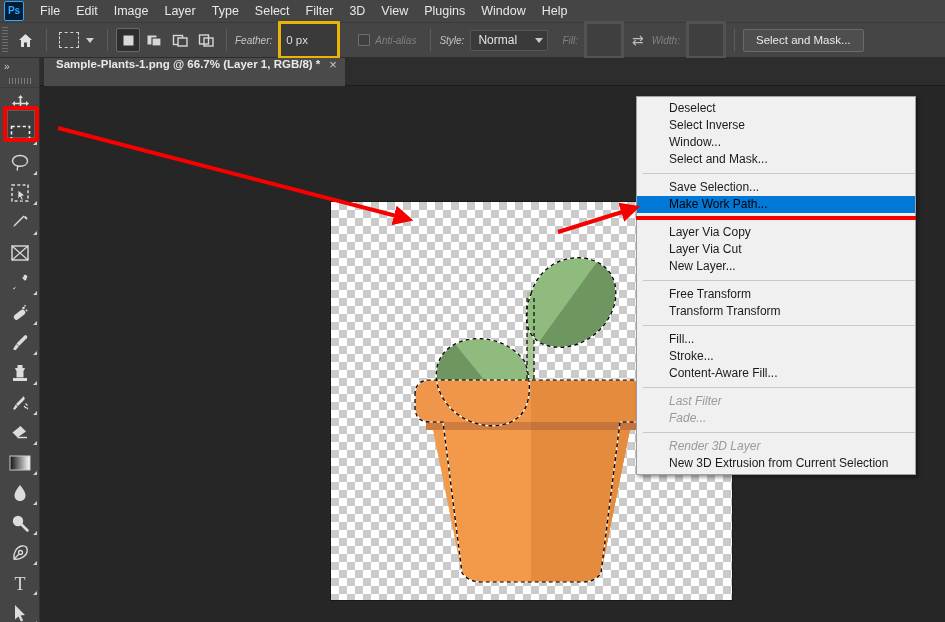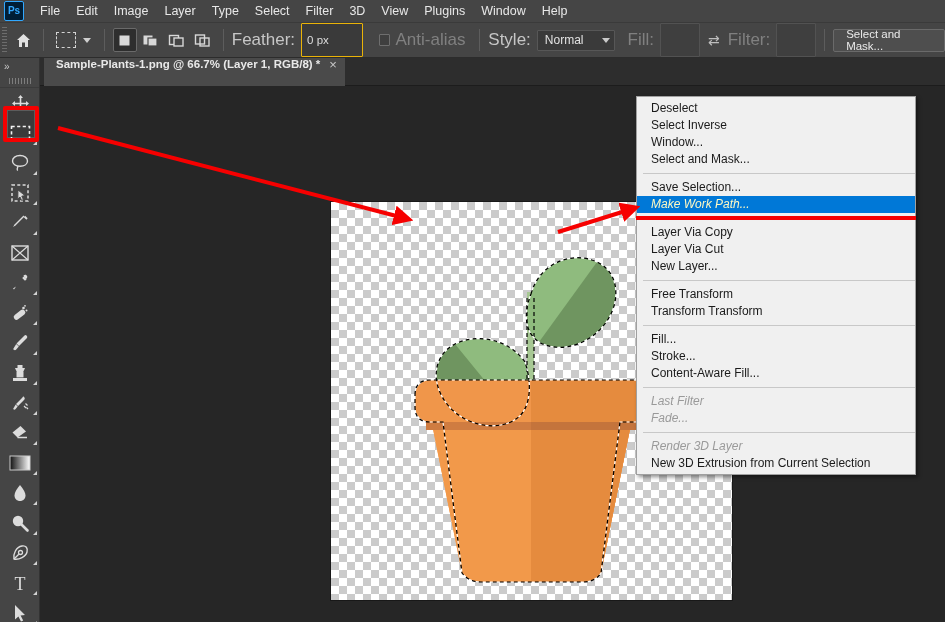--- a/index.html
+++ b/index.html
@@ -59,24 +59,24 @@
     width: 0; height: 0; margin-left: 7px; margin-right: 3px;
     border-left: 4px solid transparent; border-right: 4px solid transparent;
     border-top: 5px solid #cfcfcf;
   }
   .selmode-group { display: flex; align-items: center; gap: 2px; }
   .selmode-btn {
     width: 24px; height: 24px; display: flex; align-items: center; justify-content: center;
     border-radius: 2px;
   }
   .selmode-btn.active { background: #2e2e2e; border: 1px solid #6a6a6a; }
-  .opt-label { color: #c6c6c6; font-size: 17px; margin-right: 6px; white-space: nowrap; }
+  .opt-label { color: #c6c6c6; font-size: 10px; margin-right: 6px; white-space: nowrap; font-style: italic; }
   .opt-label.dim { color: #808080; }
   .opt-input {
-    background: #3a3a3a; border: 1px solid #eab308; border-radius: 1px;
+    background: #3a3a3a; border: 3px solid #eab308; border-radius: 1px;
     color: #dcdcdc; font-size: 11.5px; font-family: "Liberation Sans", sans-serif;
     height: 21px; padding: 16px 5px; outline: none;
   }
   .opt-input.blank { background: #3f3f3f; border-color: #525252; }
   .opt-check {
     width: 12px; height: 12px; border: 1px solid #6e6e6e; background: #3f3f3f;
     margin-right: 5px; border-radius: 1px;
   }
   .opt-select {
     background: #3a3a3a; border: 1px solid #575757; border-radius: 1px;
@@ -169,26 +169,26 @@
   #ctxmenu {
     position: absolute; left: 636px; top: 96px; width: 280px;
     background: #f0f0f0;
     border: 1px solid #a0a0a0;
     box-shadow: 2px 2px 4px rgba(0,0,0,0.45);
     padding: 3px 0 2px 0;
     z-index: 40;
   }
   .ctx-item {
     height: 17px; line-height: 17px;
-    padding-left: 14px;
+    padding-left: 32px;
     font-size: 12px; color: #1b1b1b;
     white-space: nowrap;
   }
   .ctx-item.disabled { color: #9a9a9a; font-style: italic; }
-  .ctx-item.selected { background: #0078d7; color: #fef9c3; font-style: italic; }
+  .ctx-item.selected { background: #0078d7; color: #000000; }
   .ctx-sep { height: 1px; background: #c8c8c8; margin: 5px 0 5px 6px; }
   #ctx-underline {
     position: absolute; left: 636px; top: 216px; width: 280px; height: 4px;
     background: #f60000; z-index: 41;
   }
 
   
   #arrows { position: absolute; left: 0; top: 0; width: 945px; height: 622px; z-index: 45; pointer-events: none; }
 </style>
 </head>
@@ -274,21 +274,21 @@
       <span class="sel-caret"></span>
     </div>
 
     <div style="width:14px"></div>
 
     <div class="opt-label dim">Fill:</div>
     <input class="opt-input blank" style="width: 40px;" value="">
 
     <div class="swap-icon">⇄</div>
 
-    <div class="opt-label dim">Filter:</div>
+    <div class="opt-label dim">Width:</div>
     <input class="opt-input blank" style="width: 40px;" value="">
 
     <div class="opt-sep"></div>
 
     <div class="select-mask-btn">Select and Mask...</div>
   </div>
 
   <div id="tabbar">
     <div id="doctab">
       <span>Sample-Plants-1.png @ 66.7% (Layer 1, RGB/8) *</span>

